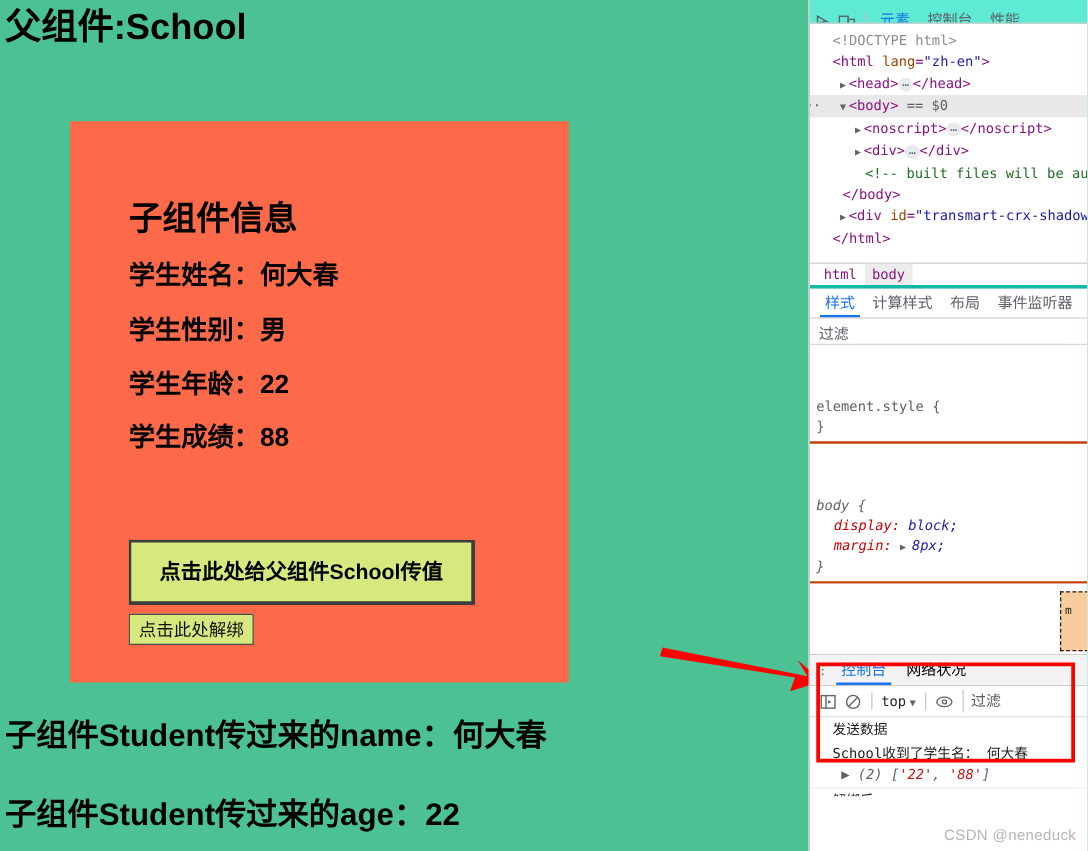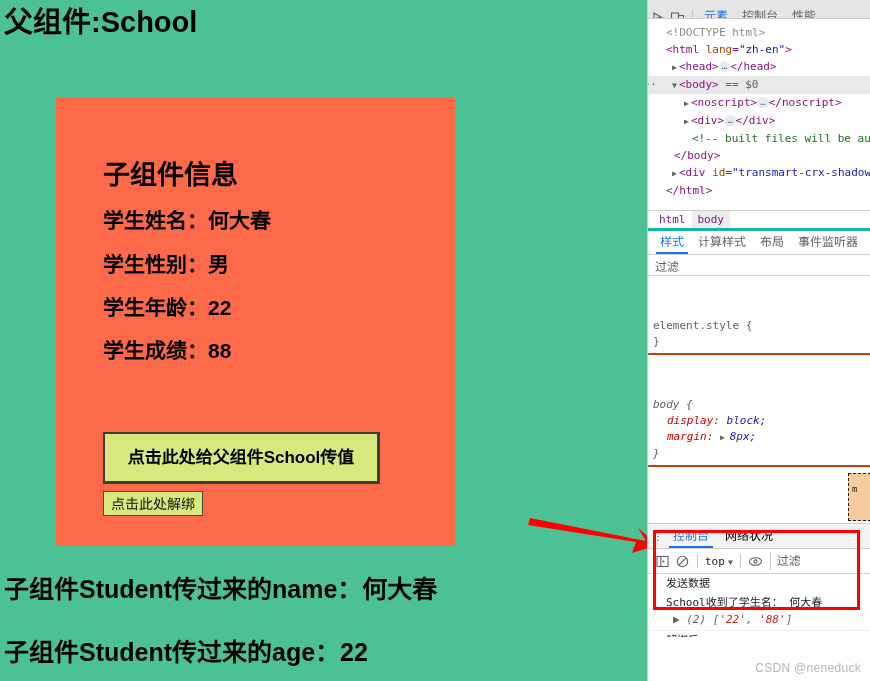--- a/index.html
+++ b/index.html
@@ -128,21 +128,21 @@
     font-family: "Liberation Sans", "DejaVu Sans", sans-serif;
     font-size: 11px;
     color: #202124;
     overflow: hidden;
   }
 
   
   #dt-tabstrip {
     position: relative;
     height: 19px;
-    background: #e5e5e5;
+    background: #5eead4;
     border-bottom: 1px solid #cdcdcd;
     display: flex;
     align-items: flex-end;
     padding-left: 4px;
     overflow: hidden;
     white-space: nowrap;
   }
   .dt-tab {
     display: inline-block;
     padding: 0 7px;

